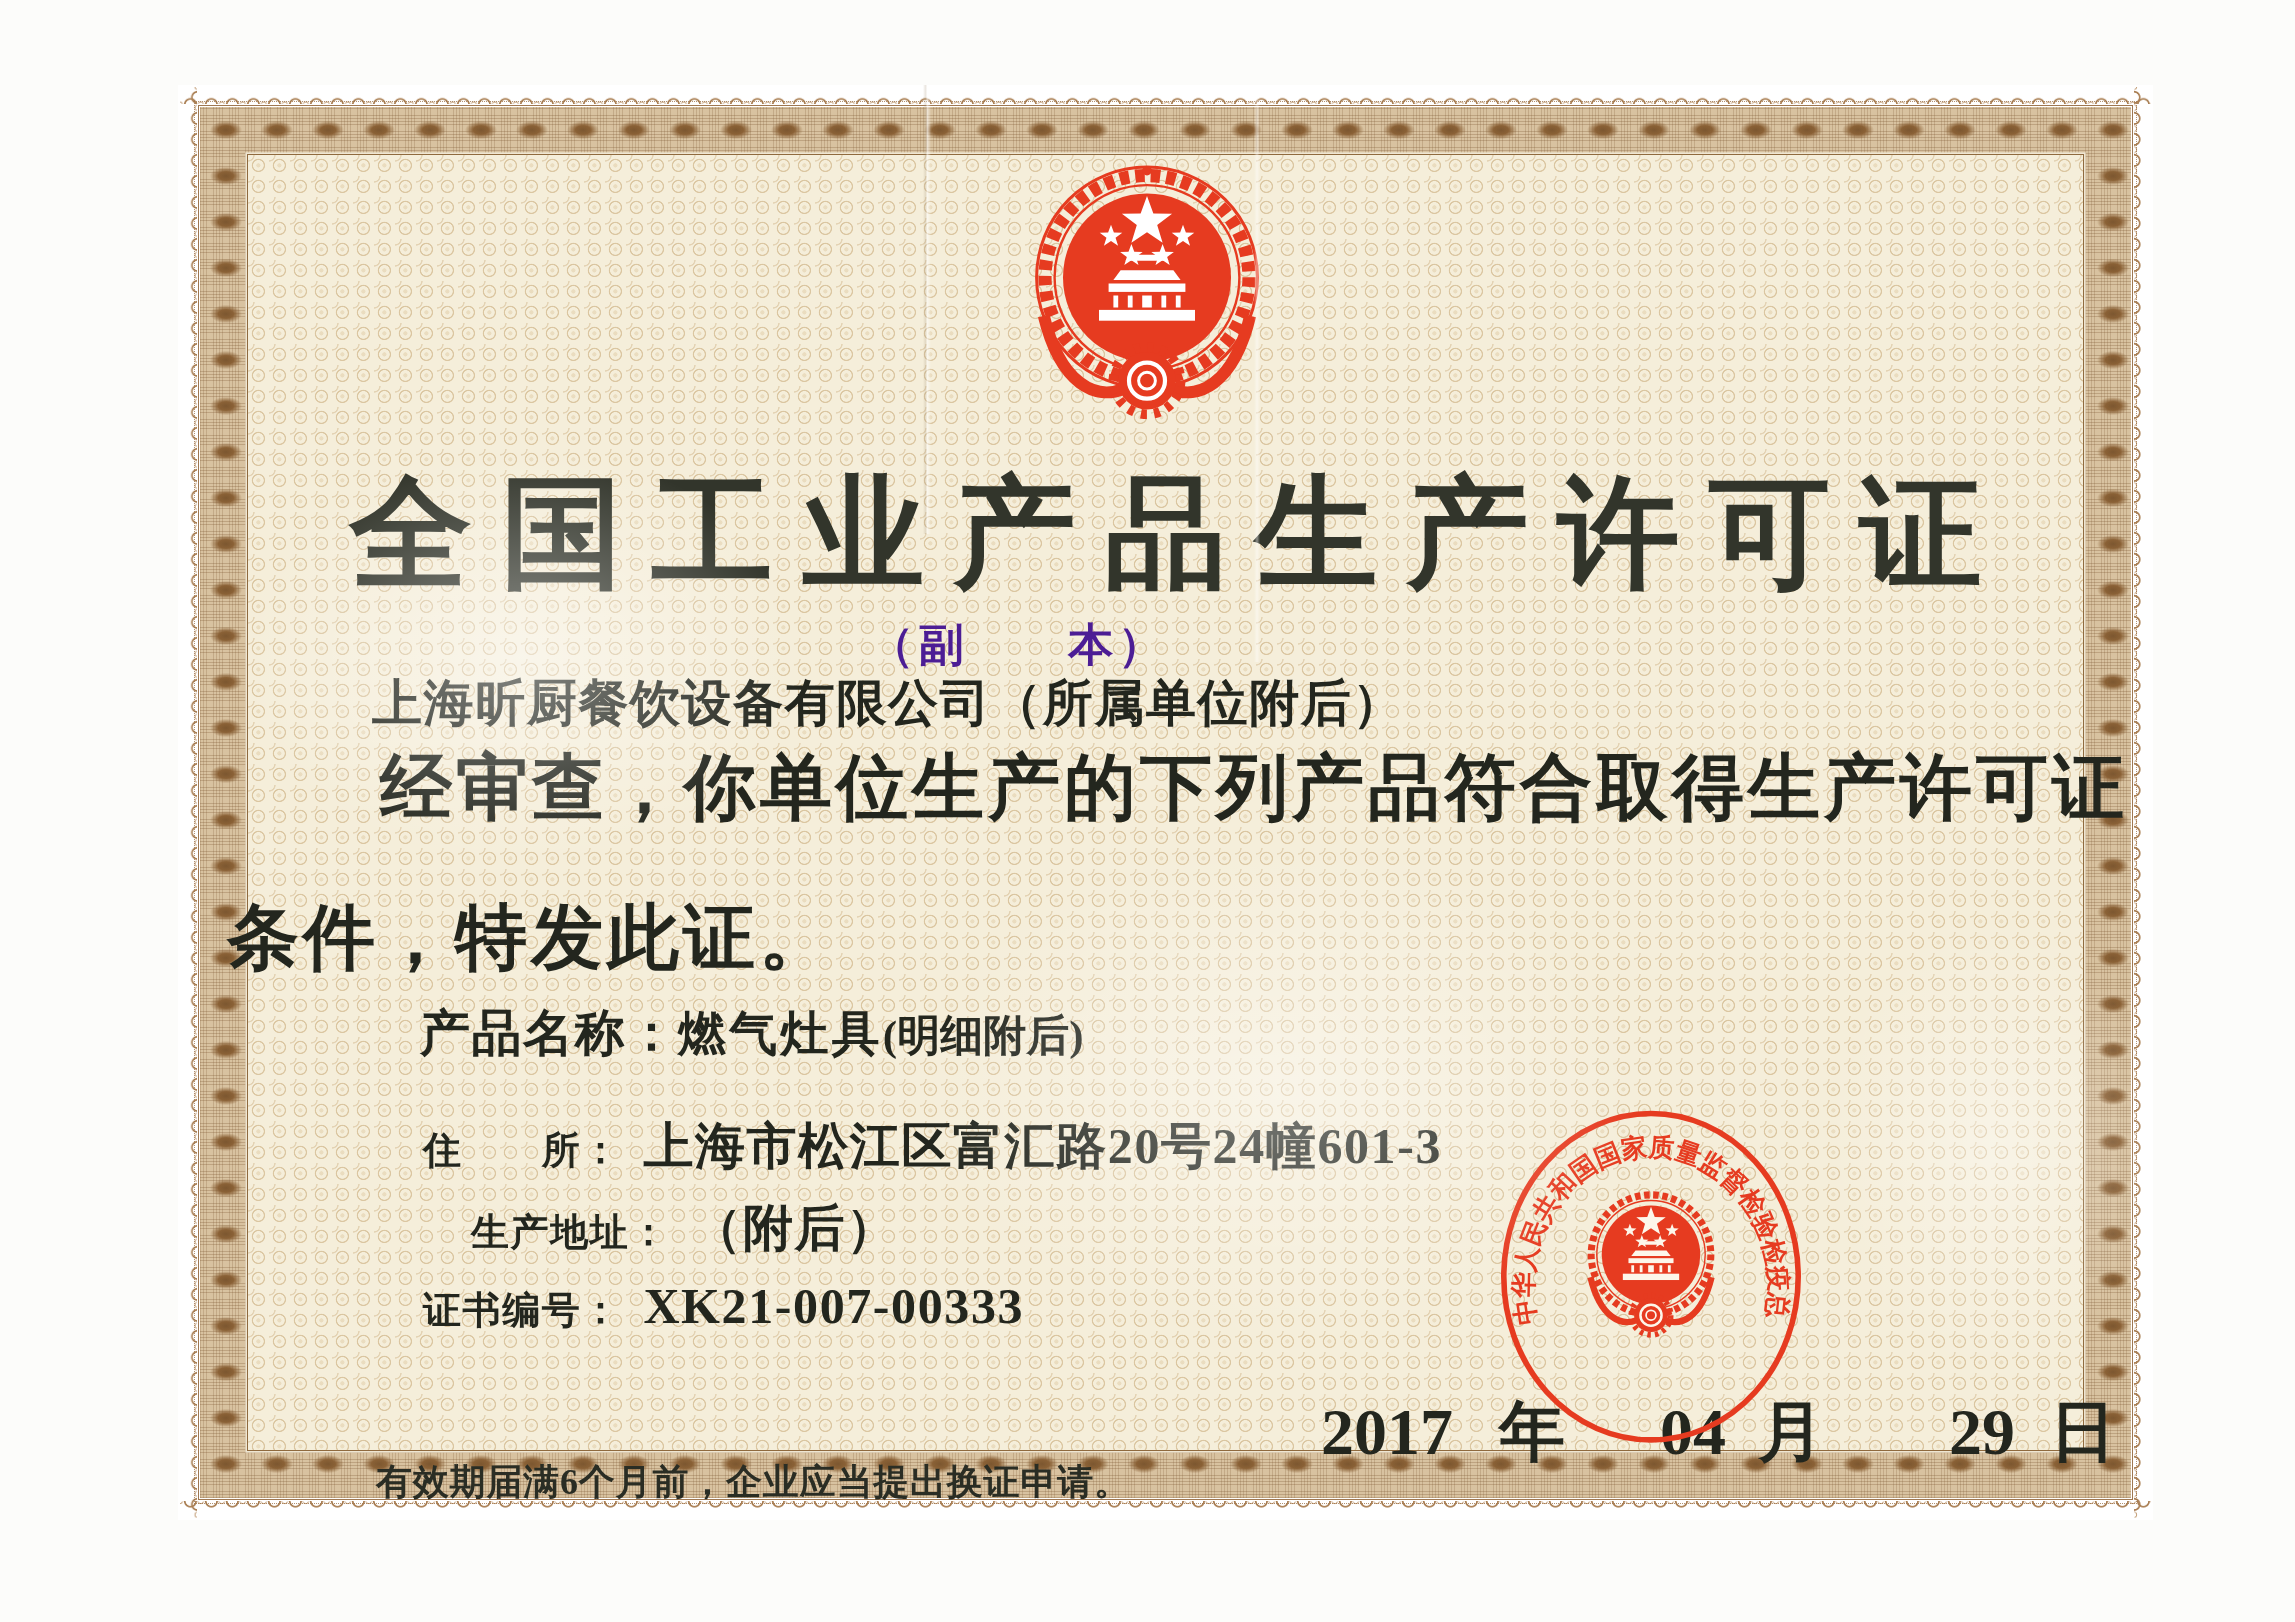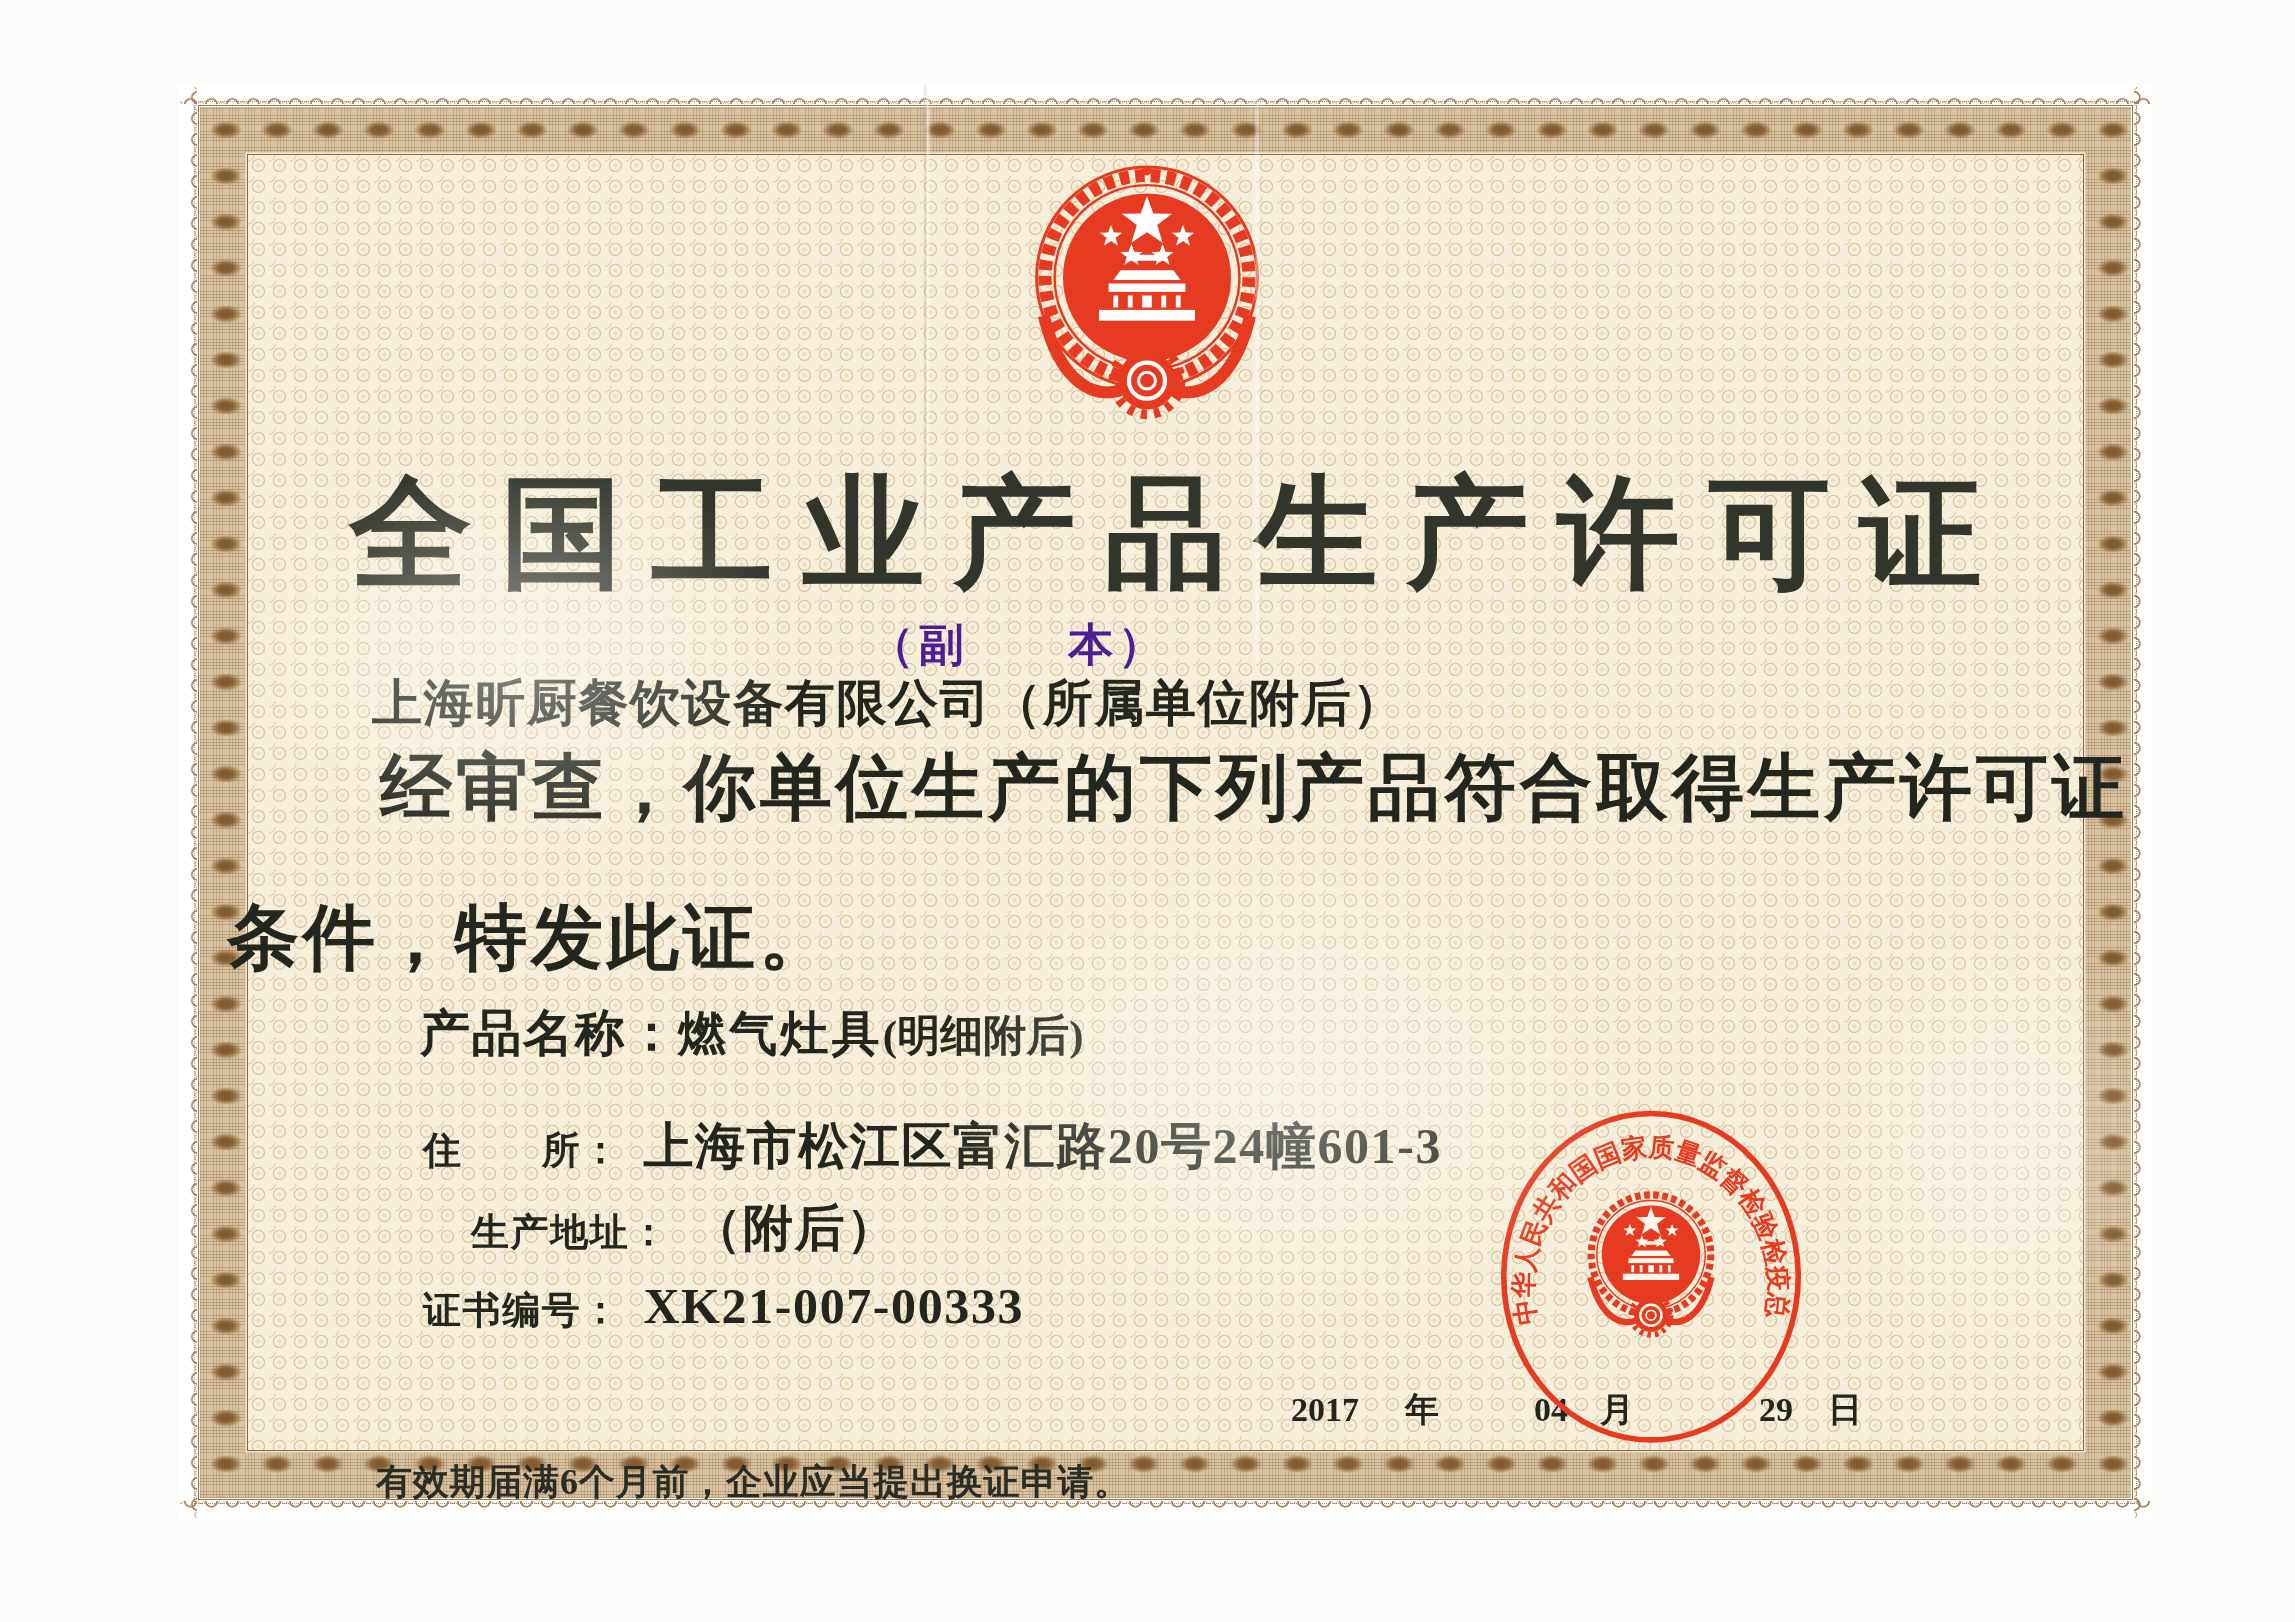--- a/index.html
+++ b/index.html
@@ -101,21 +101,21 @@
   .row-address{top:1113px;}
   .row-production{top:1195px;margin-left:48px;}
   .row-certno{top:1277px;}
   .row-validity{top:1358px;}
 
   .renewal-note{
     position:absolute;left:376px;top:1426px;
     font-size:36px;font-weight:bold;letter-spacing:0.8px;color:#2a2d24;white-space:nowrap;margin-top:32px;
   }
 
-  .issue-date{position:absolute;left:1291px;top:1387px;font-size:34px;font-weight:bold;color:#23261e;white-space:nowrap;}
+  .issue-date{position:absolute;left:1321px;top:1387px;font-size:66px;font-weight:bold;color:#23261e;white-space:nowrap;}
   .issue-date span{display:inline-block;}
   .gap-a{margin-left:46px;}   
   .gap-b{margin-left:95px;}  
   .gap-c{margin-left:32px;}   
   .gap-d{margin-left:125px;}  
   .gap-e{margin-left:35px;}   
 
   .seal-box{position:absolute;left:1495px;top:1107px;width:312px;height:341px;}
 </style>
 </head>

